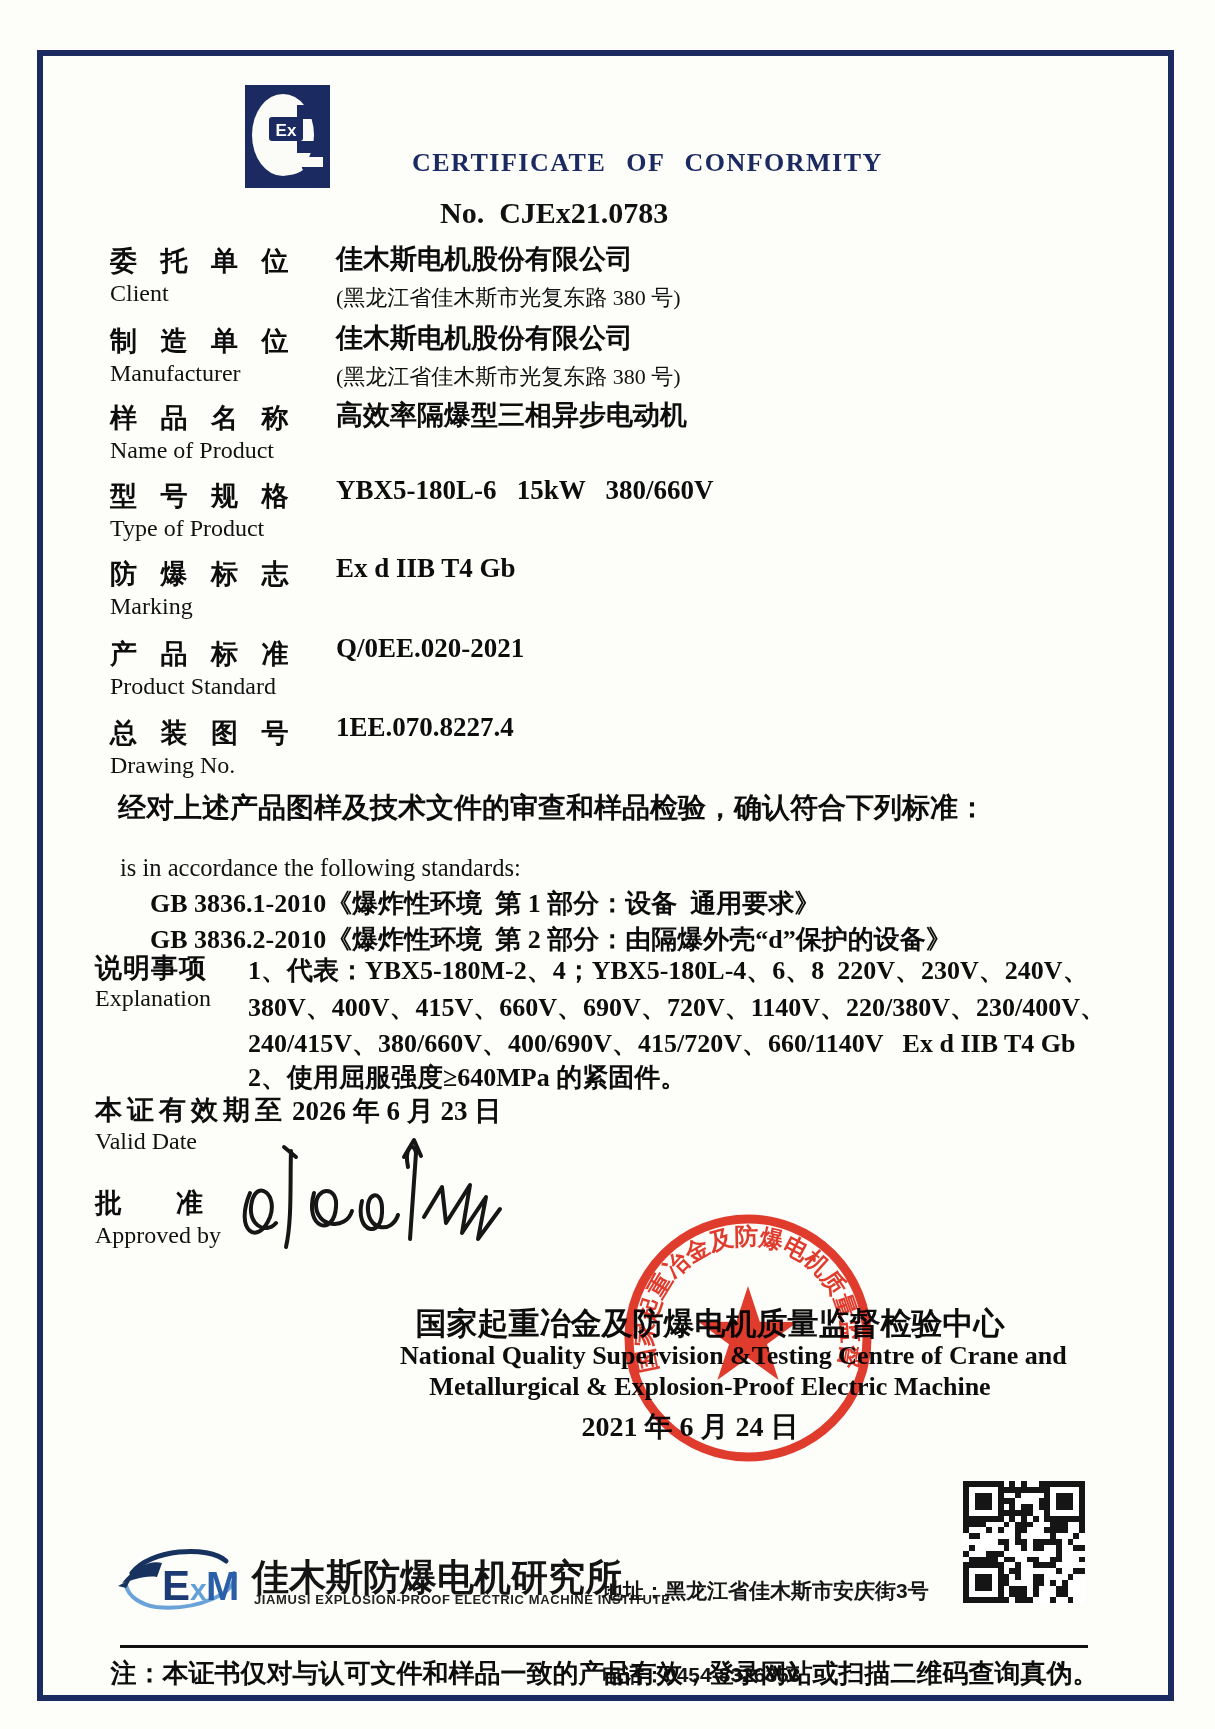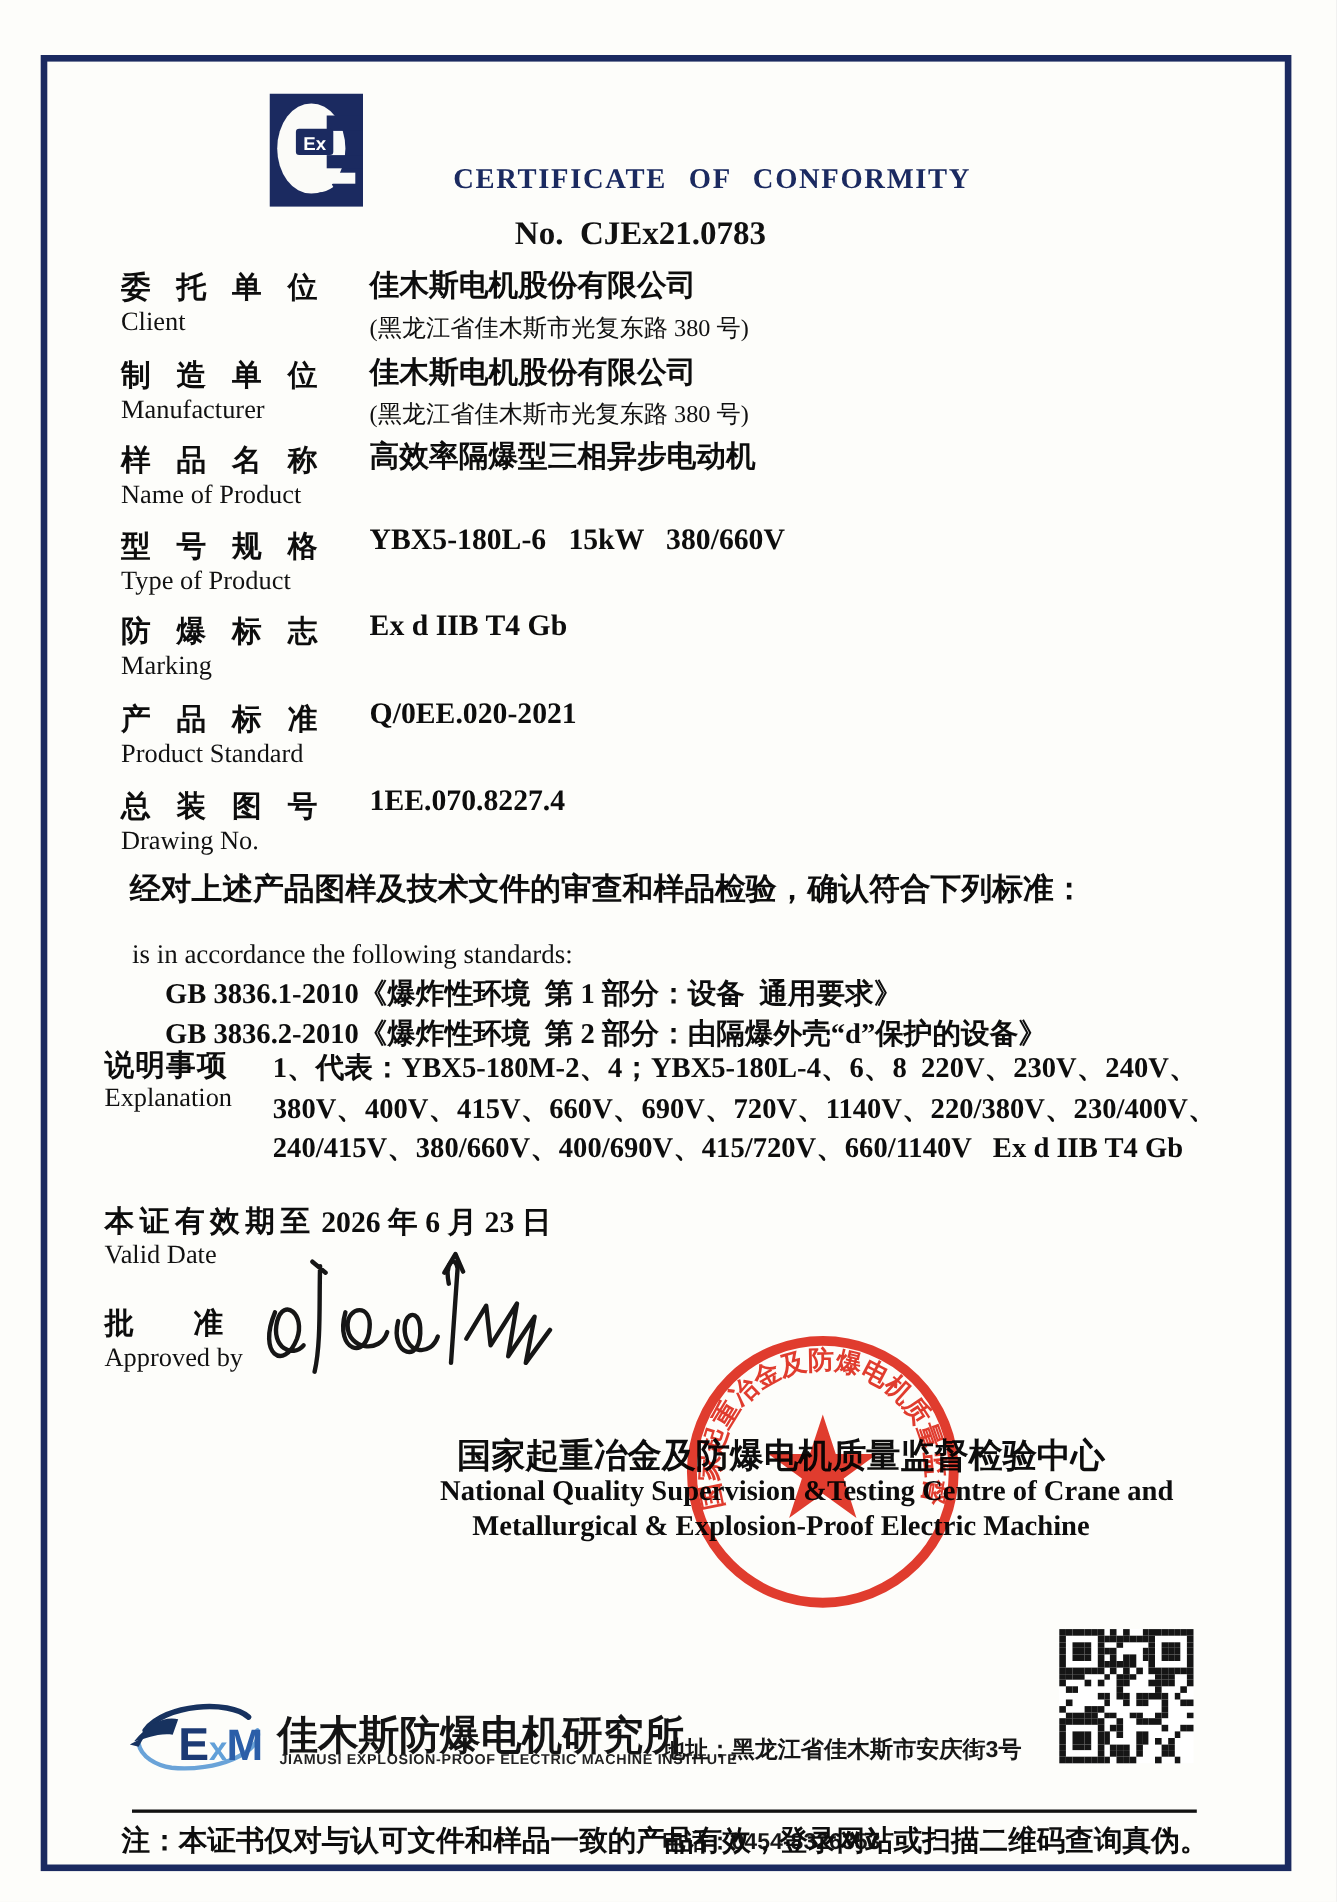--- a/index.html
+++ b/index.html
@@ -46,21 +46,21 @@
     <ellipse cx="38" cy="50" rx="31" ry="41" fill="#fbfbf8" data-name="ex-mark-ellipse"></ellipse>
     <rect x="52" y="20" width="33" height="14" fill="#1b2a60"></rect>
     <rect x="52" y="56" width="33" height="12" fill="#1b2a60"></rect>
     <rect x="24" y="32" width="34" height="24" rx="3" fill="#1b2a60"></rect>
     <text x="41" y="51" text-anchor="middle" font-size="17" font-weight="bold" fill="#ffffff" font-family="Liberation Sans, sans-serif" data-name="ex-mark-text">Ex</text>
     <path d="M30,84 q14,11 28,1 l-5,-9 q-10,7 -18,0 Z" fill="#fbfbf8"></path>
     <rect x="50" y="72" width="28" height="10" fill="#fbfbf8"></rect>
   </svg>
 
   <div class="abs title-en" style="left:412px;top:148px;" data-name="certificate-subtitle">CERTIFICATE OF CONFORMITY</div>
-  <div class="abs cert-no" style="left:468px;top:196px;" data-name="certificate-number">No.  CJEx21.0783</div>
+  <div class="abs cert-no" style="left:440px;top:196px;" data-name="certificate-number">No.  CJEx21.0783</div>
 
   <div data-name="field-row-client">
     <div class="abs f-zh" style="left:110px;top:243px;" data-name="field-label-zh">委 托 单 位</div>
     <div class="abs f-en" style="left:110px;top:280px;" data-name="field-label-en">Client</div>
     <div class="abs f-val" style="left:336px;top:241px;" data-name="field-value">佳木斯电机股份有限公司</div>
     <div class="abs f-sub" style="left:336px;top:283px;" data-name="field-subvalue">(黑龙江省佳木斯市光复东路 380 号)</div>
   </div>
 
   <div data-name="field-row-manufacturer">
     <div class="abs f-zh" style="left:110px;top:323px;" data-name="field-label-zh">制 造 单 位</div>
@@ -102,20 +102,21 @@
   <div class="abs stmt-zh" style="left:118px;top:789px;" data-name="statement-zh">经对上述产品图样及技术文件的审查和样品检验，确认符合下列标准：</div>
   <div class="abs stmt-en" style="left:120px;top:854px;" data-name="statement-en-line2">is in accordance the following standards:</div>
   <div class="abs std" style="left:150px;top:886px;" data-name="standard-line-1">GB 3836.1-2010《爆炸性环境  第 1 部分：设备  通用要求》</div>
   <div class="abs std" style="left:150px;top:922px;" data-name="standard-line-2">GB 3836.2-2010《爆炸性环境  第 2 部分：由隔爆外壳“d”保护的设备》</div>
 
   <div class="abs tight-zh" style="left:95px;top:950px;letter-spacing:1px;" data-name="explanation-label-zh">说明事项</div>
   <div class="abs f-en" style="left:95px;top:985px;" data-name="explanation-label-en">Explanation</div>
   <div class="abs exp-line" style="left:248px;top:953px;" data-name="explanation-line">1、代表：YBX5-180M-2、4；YBX5-180L-4、6、8  220V、230V、240V、</div>
   <div class="abs exp-line" style="left:248px;top:990px;" data-name="explanation-line">380V、400V、415V、660V、690V、720V、1140V、220/380V、230/400V、</div>
   <div class="abs exp-line" style="left:248px;top:1026px;" data-name="explanation-line">240/415V、380/660V、400/690V、415/720V、660/1140V   Ex d IIB T4 Gb</div>
+  <div class="abs exp-line" style="left:248px;top:1060px;" data-name="explanation-line">2、使用屈服强度≥640MPa 的紧固件。</div>
 
   <div class="abs tight-zh" style="left:95px;top:1092px;" data-name="valid-date-label-zh">本证有效期至</div>
   <div class="abs f-en" style="left:95px;top:1128px;" data-name="valid-date-label-en">Valid Date</div>
   <div class="abs f-val" style="left:292px;top:1093px;" data-name="valid-date-value">2026 年 6 月 23 日</div>
 
   <div class="abs f-zh" style="left:95px;top:1185px;letter-spacing:0;" data-name="approved-label-zh">批　　准</div>
   <div class="abs f-en" style="left:95px;top:1222px;" data-name="approved-label-en">Approved by</div>
   <svg class="abs" style="left:228px;top:1135px;" width="280" height="150" viewBox="0 0 280 150" data-name="signature">
     <g fill="none" stroke="#161616" stroke-width="4" stroke-linecap="round" stroke-linejoin="round">
       <path d="M22,58 C6,96 30,112 42,82 C50,60 30,44 24,66 C18,90 38,100 48,88"></path>
@@ -124,20 +125,21 @@
       <path d="M134,66 C126,98 156,106 154,72 C153,54 138,58 140,76 C142,96 164,98 170,80"></path>
       <path d="M180,32 C176,12 186,6 188,18 L182,104"></path>
       <path d="M176,22 L186,5 L193,21"></path>
       <path d="M196,82 L214,52 L218,88 L242,50 L234,98 L258,62 L250,104 L272,74"></path>
     </g>
   </svg>
 
   <div class="abs issuer-zh ctr" style="left:400px;top:1303px;width:620px;" data-name="issuer-name-zh">国家起重冶金及防爆电机质量监督检验中心</div>
   <div class="abs issuer-en ctr" style="left:400px;top:1341px;width:620px;" data-name="issuer-name-en-line1">National Quality Supervision &amp;Testing Centre of Crane and</div>
   <div class="abs issuer-en ctr" style="left:400px;top:1372px;width:620px;" data-name="issuer-name-en-line2">Metallurgical &amp; Explosion-Proof Electric Machine</div>
+  <div class="abs issuer-date ctr" style="left:390px;top:1408px;width:600px;" data-name="issuer-date">2021 年 6 月 24 日</div>
 
   <svg class="abs stamp" style="left:618px;top:1208px;" width="260" height="260" viewBox="0 0 260 260" xmlns="http://www.w3.org/2000/svg" xmlns:xlink="http://www.w3.org/1999/xlink" data-name="official-stamp">
     <circle cx="130" cy="130" r="119" fill="none" stroke="#e02b1d" stroke-width="9" data-name="stamp-ring"></circle>
     <polygon points="130,78 141.8,113.8 179.5,113.9 149,136.2 160.6,172.1 130,150 99.4,172.1 111,136.2 80.5,113.9 118.2,113.8" fill="#e02b1d" data-name="stamp-star"></polygon>
     <defs>
       <path id="ringPath" d="M 40,162 A 95,95 0 1 1 220,162"></path>
     </defs>
     <text font-size="24" font-weight="bold" fill="#e02b1d" font-family="Liberation Sans, sans-serif">
       <textPath href="#ringPath" xlink:href="#ringPath" startOffset="0" textLength="452" lengthAdjust="spacingAndGlyphs" data-name="stamp-ring-text">国家起重冶金及防爆电机质量监督检验中心</textPath>
     </text>

